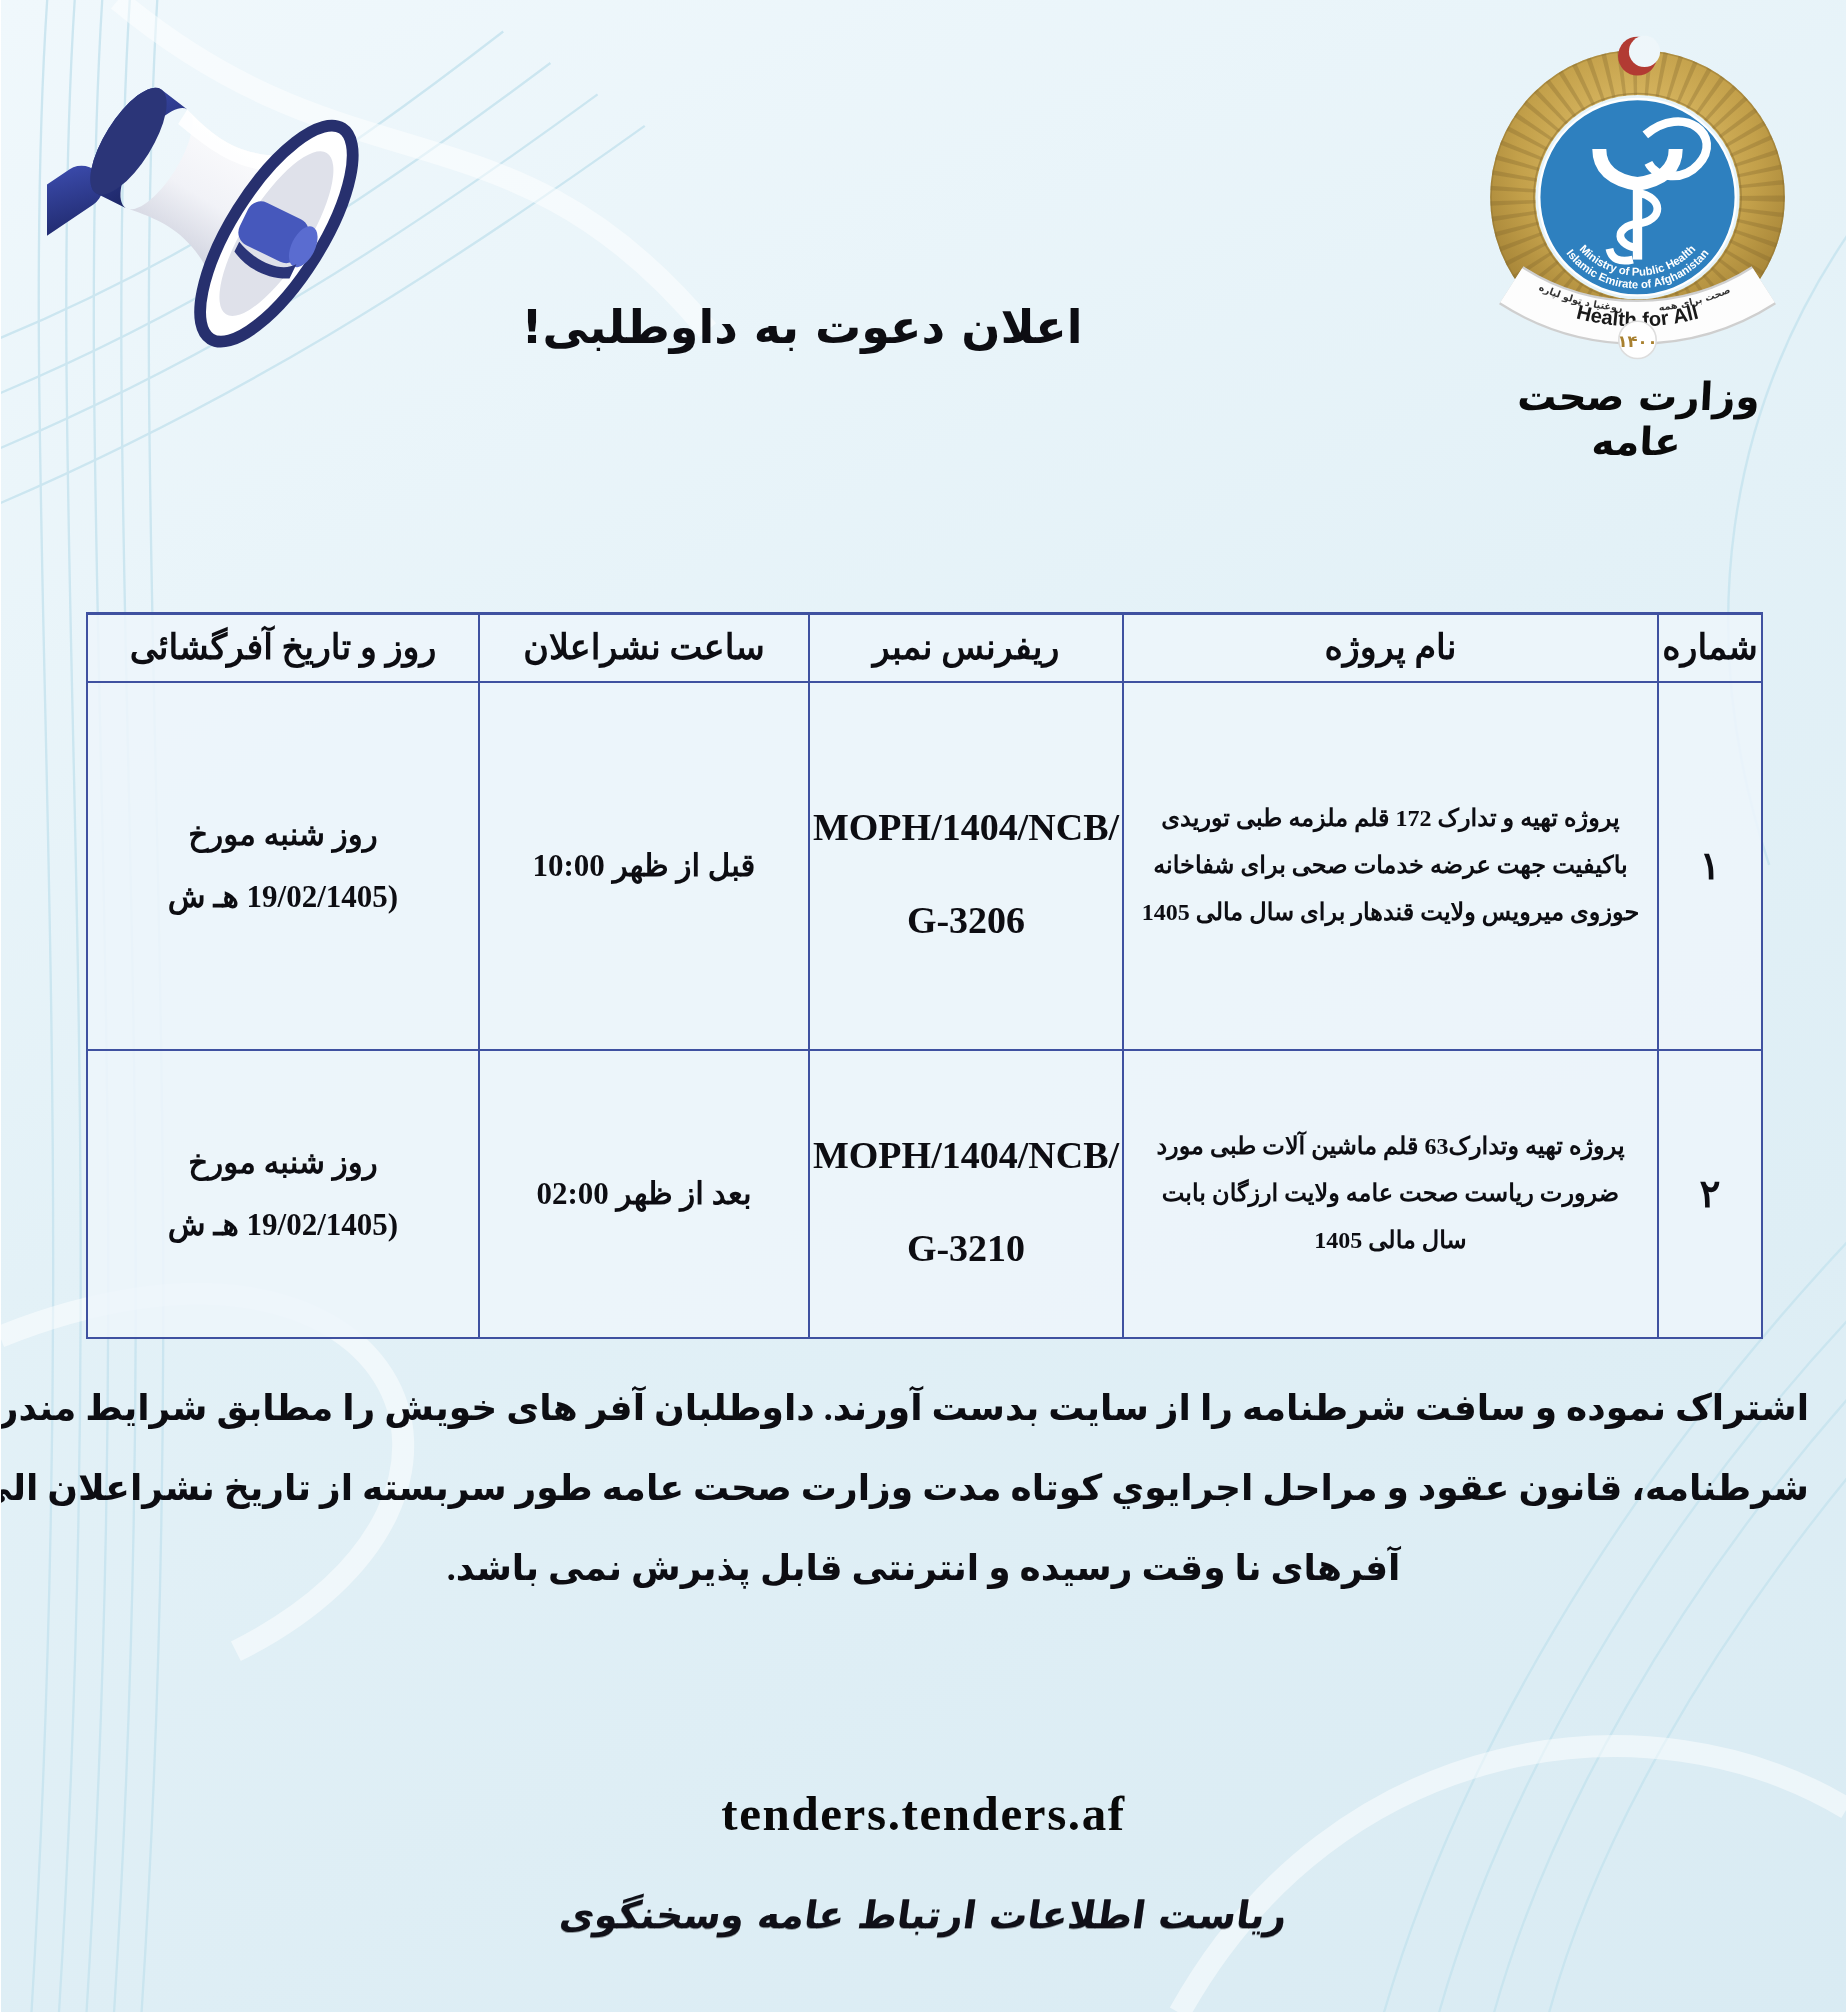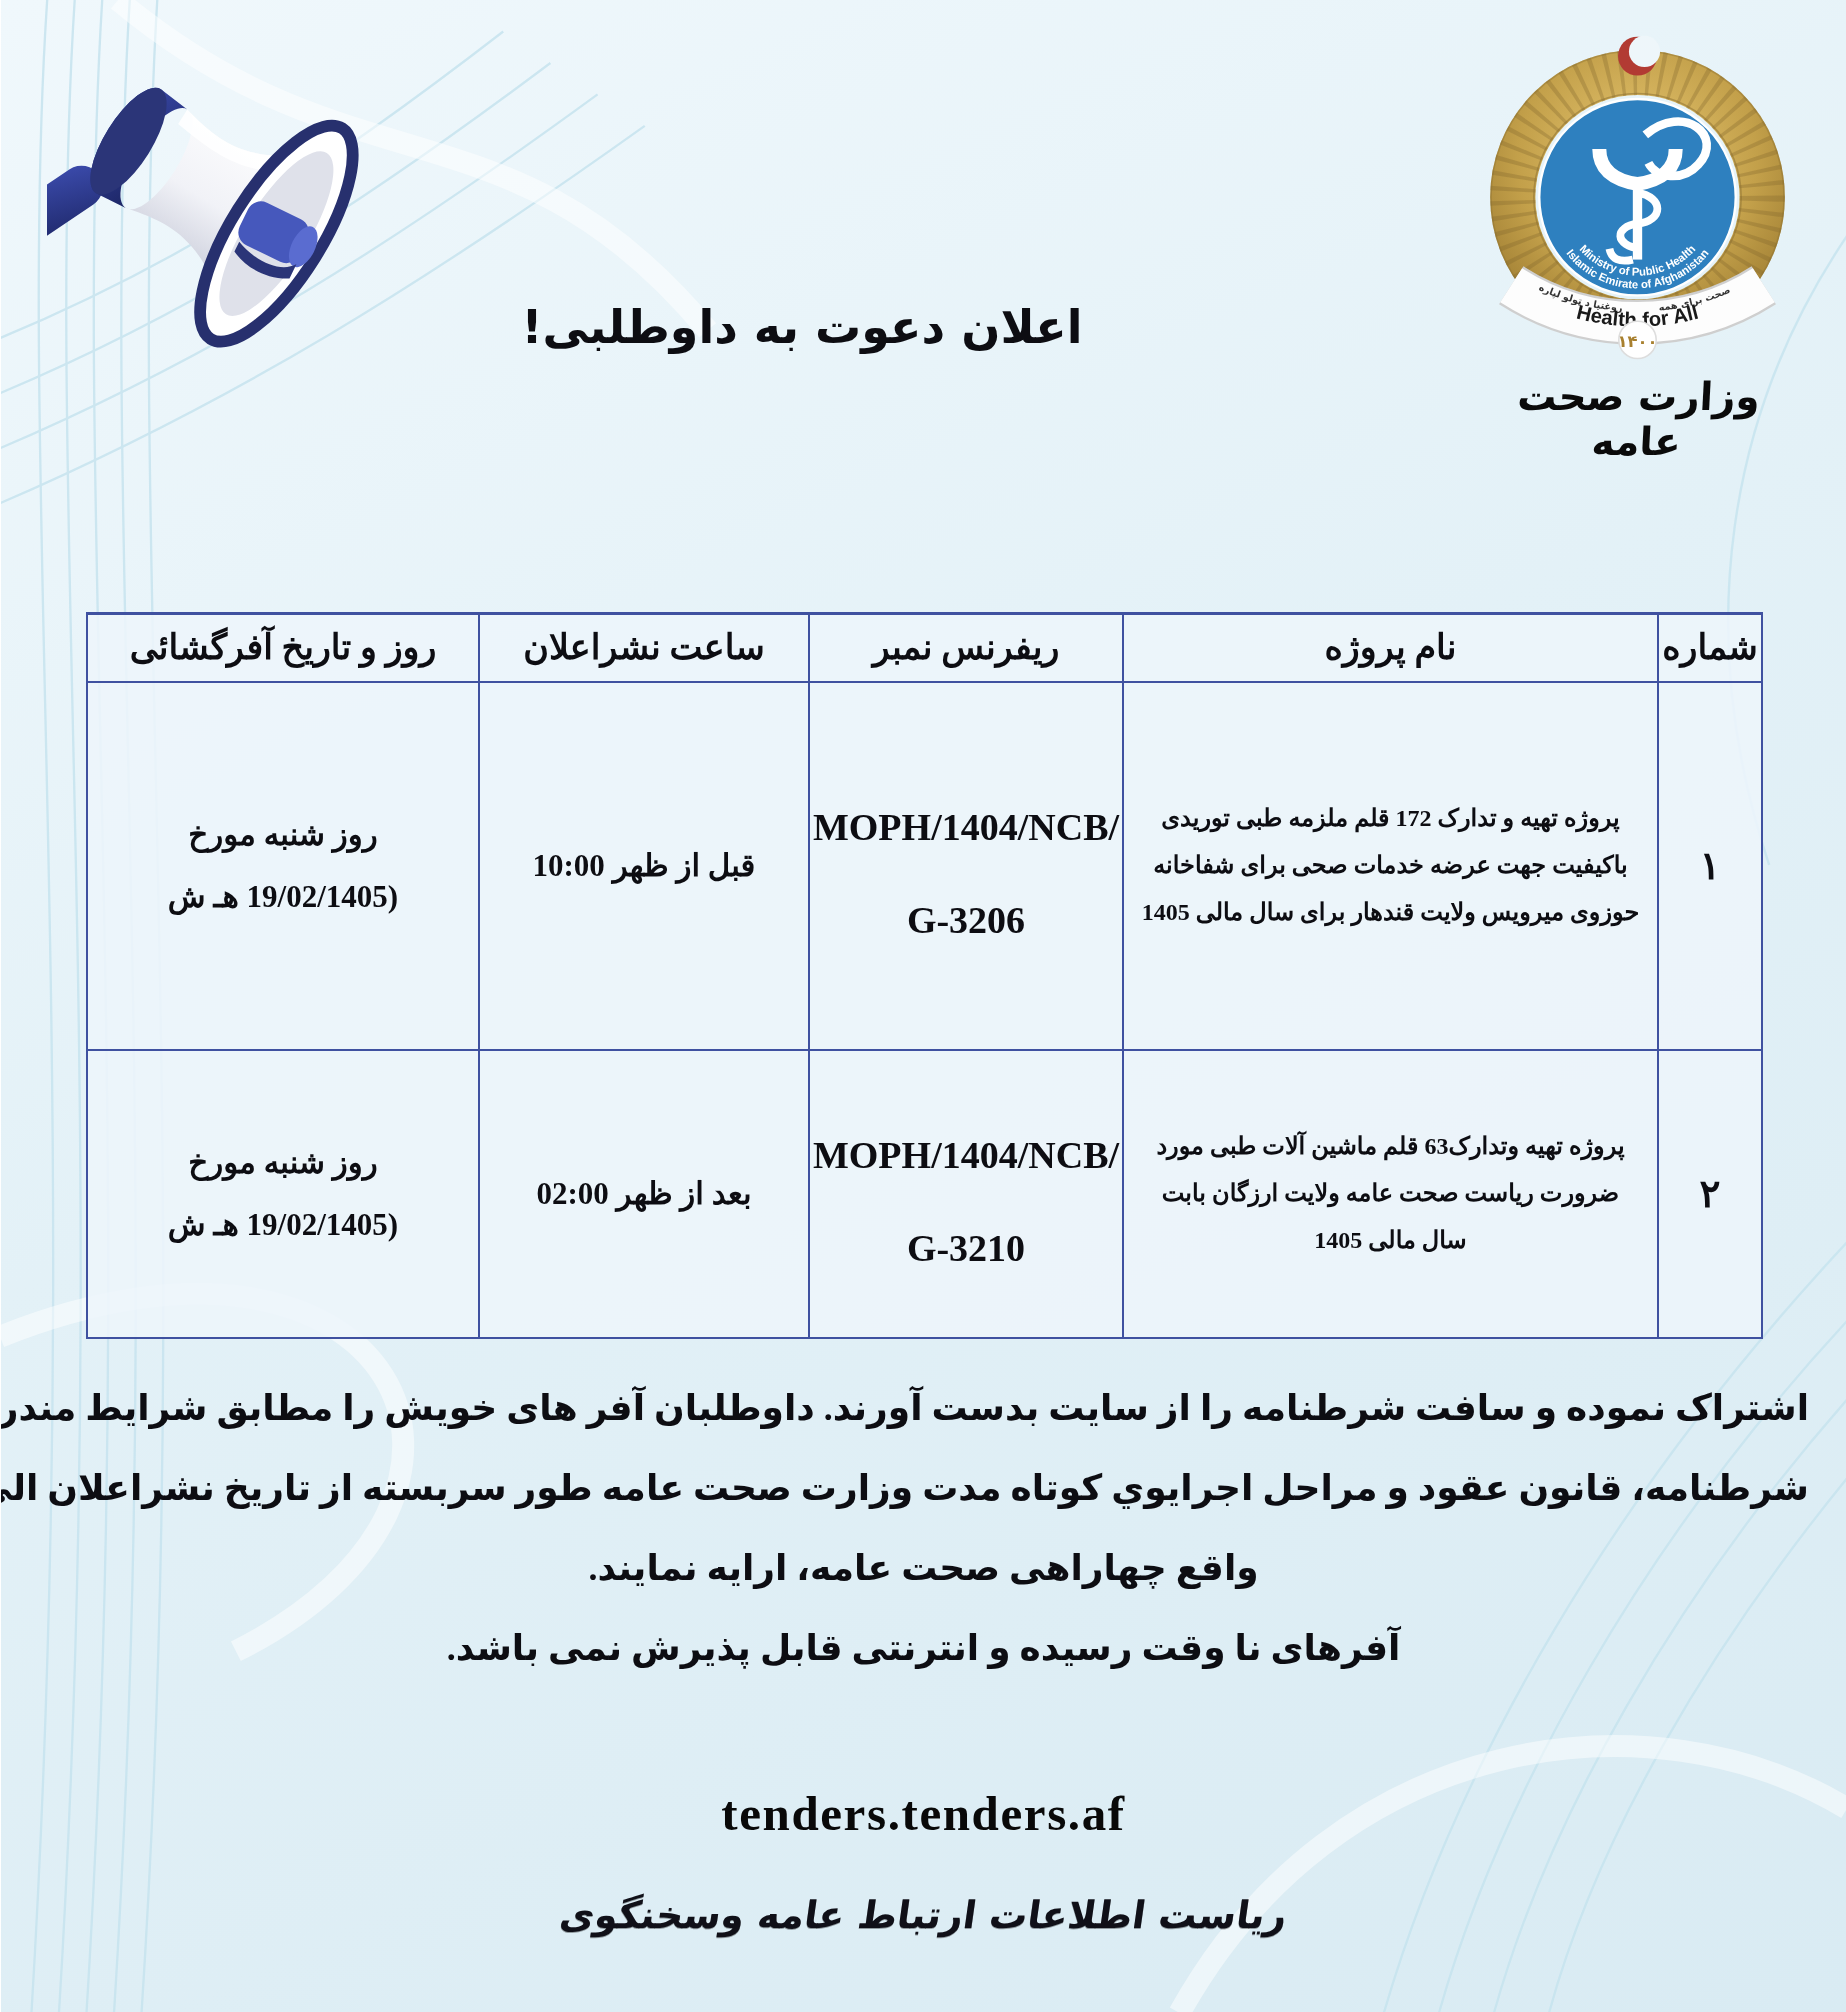--- a/index.html
+++ b/index.html
@@ -247,21 +247,20 @@
           <div>روز شنبه مورخ</div>
           <div>(19/02/1405 هـ ش</div>
         </td>
       </tr>
     </tbody>
   </table>
 
   <div class="layer footer">
     <div class="fl">اشتراک نموده و سافت شرطنامه را از سایت بدست آورند.  داوطلبان آفر های خویش را مطابق شرایط مندرج</div>
     <div class="fl">شرطنامه، قانون عقود و مراحل اجرایوي کوتاه مدت وزارت صحت عامه طور سربسته از تاریخ نشراعلان الی</div>
-    <div class="fl">واقع چهاراهی صحت عامه، ارایه نمایند.</div>
     <div class="fl">آفرهای نا وقت رسیده و انترنتی قابل پذیرش نمی باشد.</div>
   </div>
 
   <div class="layer website">tenders.tenders.af</div>
 
   <div class="layer signature">ریاست اطلاعات ارتباط عامه وسخنگوی</div>
 
 </div>
 
 

